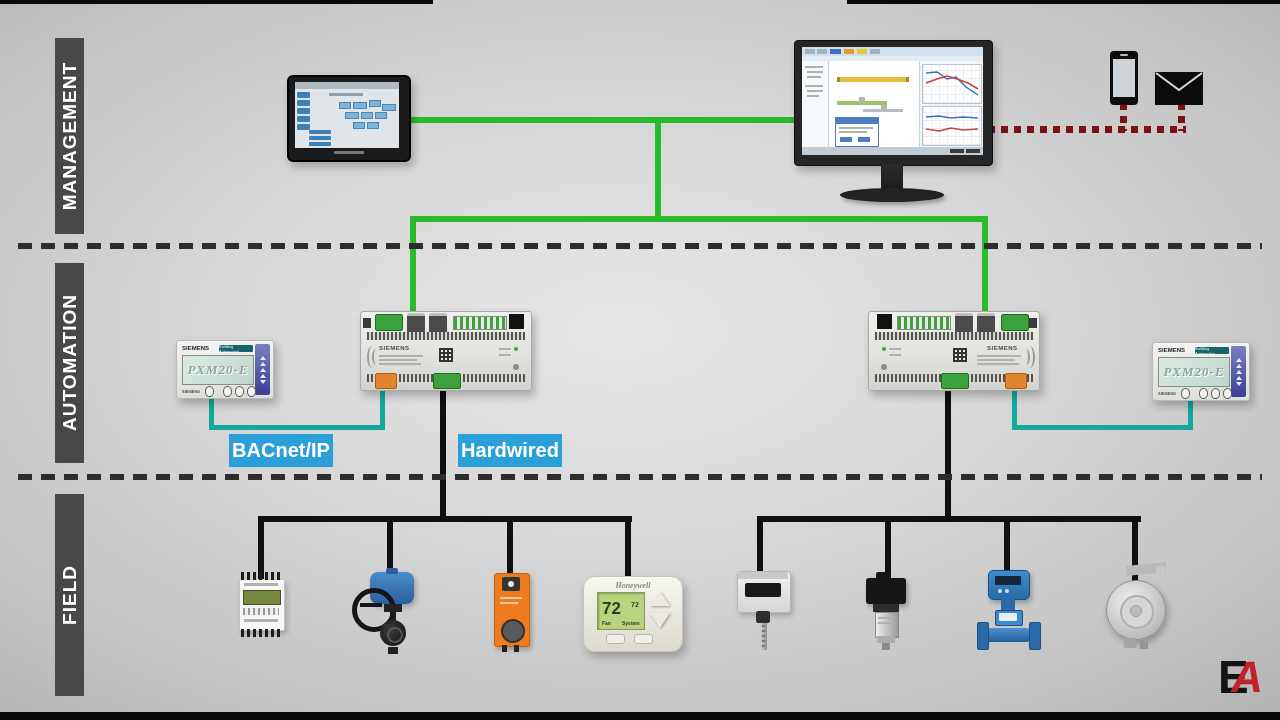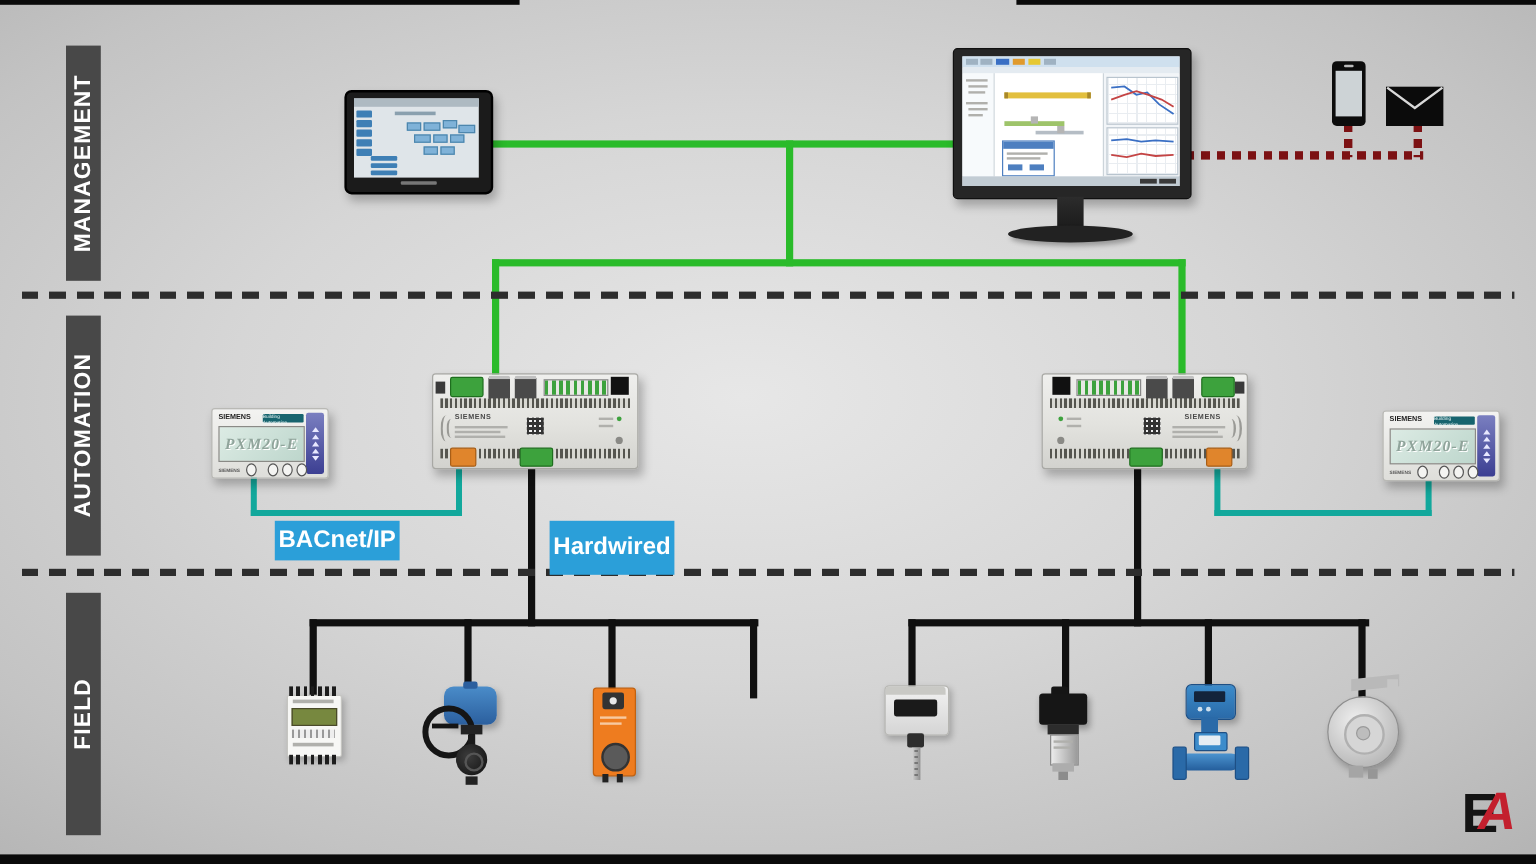--- a/index.html
+++ b/index.html
@@ -112,21 +112,21 @@
   <div class="line lb" style="left:1004px;top:516px;width:6px;height:66px;"></div>
   <div class="line lb" style="left:1132px;top:516px;width:6px;height:66px;"></div>
 
   <div class="rdh" style="left:988px;top:126px;width:198px;"></div>
   <div class="rdv" style="left:1120px;top:103px;height:28px;"></div>
   <div class="rdv" style="left:1178px;top:103px;height:28px;"></div>
 
   <div class="net-label" style="left:229px;top:434px;width:104px;height:33px;">
     <span>BACnet/IP</span>
   </div>
-  <div class="net-label" style="left:458px;top:434px;width:104px;height:45px;">
+  <div class="net-label" style="left:458px;top:434px;width:104px;height:33px;">
     <span>Hardwired</span>
   </div>
 
   <div class="dev shadow" style="left:287px;top:75px;width:120px;height:83px;background:#1b1b1b;border:2px solid #000;border-radius:6px;">
     <div class="abs" style="left:6px;top:5px;width:104px;height:66px;background:#dfe5e9;">
       <div class="abs" style="left:0;top:0;width:104px;height:7px;background:#aebac2;"></div>
       <div class="abs panel-btn" style="left:2px;top:10px;width:13px;height:6px;"></div>
       <div class="abs panel-btn" style="left:2px;top:18px;width:13px;height:6px;"></div>
       <div class="abs panel-btn" style="left:2px;top:26px;width:13px;height:6px;"></div>
       <div class="abs panel-btn" style="left:2px;top:34px;width:13px;height:6px;"></div>
@@ -332,20 +332,33 @@
     <div class="abs" style="left:0;top:4px;width:34px;height:72px;background:#ee7c1f;border:1px solid #c2610f;border-radius:3px;box-shadow:2px 3px 5px rgba(0,0,0,.25);"></div>
     <div class="abs" style="left:8px;top:8px;width:18px;height:14px;background:#333;border-radius:2px;"></div>
     <div class="abs" style="left:14px;top:12px;width:6px;height:6px;background:#e8e8e8;border-radius:50%;"></div>
     <div class="abs" style="left:6px;top:28px;width:22px;height:2px;background:#f7c9a0;"></div>
     <div class="abs" style="left:6px;top:33px;width:18px;height:2px;background:#f7c9a0;"></div>
     <div class="abs" style="left:7px;top:50px;width:20px;height:20px;background:#5a5a5a;border:2px solid #333;border-radius:50%;"></div>
     <div class="abs" style="left:8px;top:76px;width:5px;height:7px;background:#222;"></div>
     <div class="abs" style="left:20px;top:76px;width:5px;height:7px;background:#222;"></div>
   </div>
 
+  <div class="dev shadow" style="left:583px;top:576px;width:98px;height:74px;background:linear-gradient(180deg,#f7f6f0,#dcdad0);border:1px solid #c7c5bb;border-radius:12px;">
+    <div class="abs" style="left:0;top:4px;width:98px;text-align:center;font-family:'Liberation Serif',serif;font-style:italic;font-weight:bold;font-size:8px;color:#8a8a82;">Honeywell</div>
+    <div class="abs tstat-lcd" style="left:13px;top:15px;width:46px;height:36px;">
+      <span class="abs" style="left:4px;top:6px;font-size:17px;font-weight:bold;color:#2f3b24;">72</span>
+      <span class="abs" style="left:33px;top:8px;font-size:7px;font-weight:bold;color:#2f3b24;">72</span>
+      <span class="abs" style="left:4px;top:27px;font-size:5px;font-weight:bold;color:#2f3b24;">Fan</span>
+      <span class="abs" style="left:24px;top:27px;font-size:5px;font-weight:bold;color:#2f3b24;">System</span>
+    </div>
+    <div class="abs tri-up-b" style="left:66px;top:14px;"></div>
+    <div class="abs tri-dn-b" style="left:66px;top:36px;"></div>
+    <div class="abs" style="left:22px;top:57px;width:17px;height:8px;background:#f2f0e8;border:1px solid #b8b6ac;border-radius:3px;"></div>
+    <div class="abs" style="left:50px;top:57px;width:17px;height:8px;background:#f2f0e8;border:1px solid #b8b6ac;border-radius:3px;"></div>
+  </div>
 
   <div class="dev" style="left:737px;top:571px;width:52px;height:80px;">
     <div class="abs" style="left:0;top:0;width:52px;height:40px;background:linear-gradient(180deg,#f2f2f2,#d5d5d5);border:1px solid #b5b5b1;border-radius:4px;box-shadow:2px 3px 5px rgba(0,0,0,.22);"></div>
     <div class="abs" style="left:1px;top:1px;width:50px;height:7px;background:#c9c9c5;border-radius:3px 3px 0 0;"></div>
     <div class="abs" style="left:8px;top:12px;width:36px;height:14px;background:#1a1a1a;border-radius:2px;"></div>
     <div class="abs" style="left:19px;top:40px;width:14px;height:12px;background:#2e2e2e;border-radius:2px;"></div>
     <div class="abs" style="left:23px;top:52px;width:7px;height:27px;background:linear-gradient(90deg,#d2d2d2,#8e8e8e);"></div>
     <div class="abs" style="left:25px;top:54px;width:3px;height:23px;background:repeating-linear-gradient(180deg,#777 0 2px,rgba(0,0,0,0) 2px 5px);"></div>
   </div>
 

